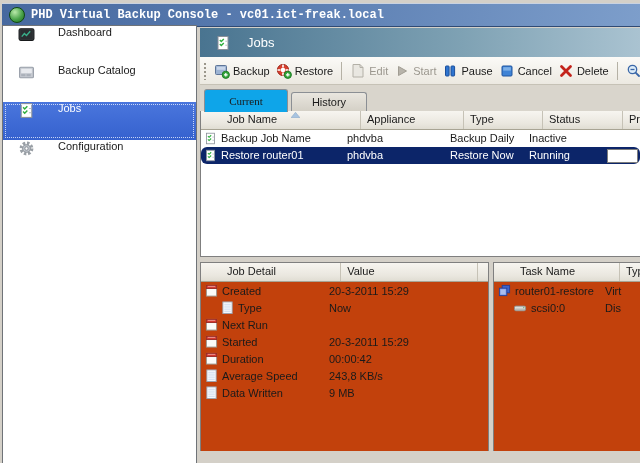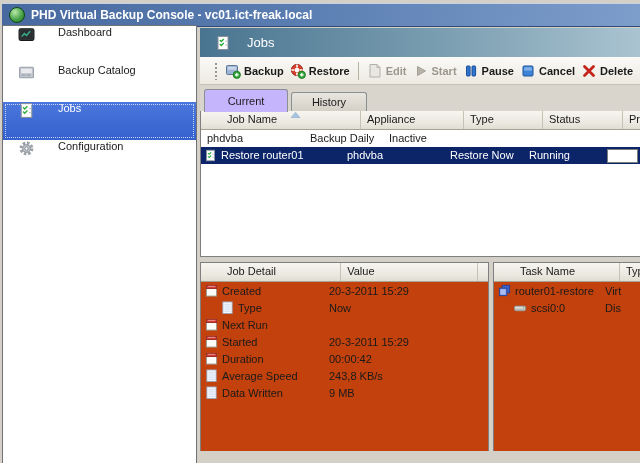--- a/index.html
+++ b/index.html
@@ -8,21 +8,21 @@
     background:#d4d0c8;
     font-family:"Liberation Sans",sans-serif;font-size:11px;color:#1a1a1a;
     -webkit-font-smoothing:antialiased;
   }
   
   .titlebar{
     position:absolute;left:2px;top:3px;right:0;height:22px;
     background:linear-gradient(100deg,#47699f 0%,#5a7db1 45%,#7d9ecb 100%);
     border-top:1px solid #c9d2e0;border-bottom:1px solid #2f4a74;
     display:flex;align-items:center;gap:6px;padding-left:7px;
-    color:#fff;font-weight:bold;font-size:12px;white-space:nowrap;
+    color:#fff;font-weight:bold;font-size:12px;white-space:nowrap;font-family:Liberation Mono, monospace;
   }
   .app-ico{width:14px;height:14px;border-radius:50%;
     background:radial-gradient(circle at 35% 30%,#b9e9a9,#4aa34a 55%,#1d6b1d 100%);
     border:1px solid #0f4a0f;flex:0 0 auto;}
   
   .sidebar{
     position:absolute;left:2px;top:25px;width:193px;bottom:0;
     background:#fff;border:1px solid #6f7378;border-bottom:none;
   }
   .side-item{height:38px;display:flex;gap:23px;padding-left:15px;cursor:default;}
@@ -35,48 +35,48 @@
   .content{position:absolute;left:200px;top:28px;right:0;bottom:0;}
   .page-header{
     height:29px;background:linear-gradient(90deg,#497490 0%,#7fa2b4 60%,#aac3d1 100%);
     display:flex;align-items:center;gap:16px;padding-left:15px;color:#fff;font-size:13px;
   }
   .page-header .icon{width:16px;height:16px;}
   
   .toolbar{
     height:27px;background:linear-gradient(180deg,#fbfaf7,#ece9e1);
     border-bottom:1px solid #c6c2b6;display:flex;align-items:center;gap:2px;
-    padding-left:13px;overflow:hidden;white-space:nowrap;font-weight:bold;
+    padding-left:2px;overflow:hidden;white-space:nowrap;
   }
   .grip{width:4px;height:18px;margin:0 3px 0 1px;flex:0 0 auto;
     background-image:radial-gradient(#9b978c 1px,transparent 1.2px);background-size:4px 4px;}
   .tbtn{display:flex;align-items:center;gap:3px;padding:2px 2px;flex:0 0 auto;cursor:default;}
   .tbtn .icon{width:16px;height:16px;flex:0 0 auto;}
   .tbtn.disabled{color:#9b978e;}
   .tsep{width:1px;height:18px;background:#b5b1a5;margin:0 4px;flex:0 0 auto;}
   
   .tabstrip{height:26px;background:#d9d5cc;display:flex;align-items:flex-end;padding-left:4px;position:relative;z-index:2;}
   .tab{height:18px;line-height:18px;width:74px;text-align:center;margin-right:3px;cursor:default;
     background:linear-gradient(180deg,#e9e6df,#d4d0c6);
     border:1px solid #8b8f94;border-bottom:none;border-radius:3px 3px 0 0;}
-  .tab.active{height:22px;line-height:22px;width:82px;background:#c4b5fd;margin-bottom:-1px;}
+  .tab.active{height:22px;line-height:22px;width:82px;background:#0ea5e9;margin-bottom:-1px;font-family:Liberation Serif, serif;}
   
   .jobs-table{position:absolute;left:0;top:82px;right:0;height:145px;background:#fff;
     border:1px solid #7f7f7f;border-right:none;overflow:hidden;z-index:1;}
   .hrow{display:flex;height:18px;
     background:linear-gradient(180deg,#f7f5f0 0%,#eae7df 70%,#e0ddd3 100%);
     border-bottom:1px solid #a8a494;padding-left:20px;}
   .hcell{padding:2px 4px 0 6px;border-right:1px solid #c6c2b6;overflow:hidden;white-space:nowrap;position:relative;box-sizing:border-box;}
   .sort{position:absolute;left:70px;top:1px;width:9px;height:6px;}
   .jc0{width:140px;} .jc1{width:103px;} .jc2{width:79px;} .jc3{width:80px;} .jc4{flex:1;border-right:none;}
   .trow{display:flex;height:17px;align-items:center;}
   .trow .cell{padding-left:6px;overflow:hidden;white-space:nowrap;box-sizing:border-box;height:17px;line-height:17px;}
   .namecell{display:flex;align-items:center;gap:4px;padding-left:3px !important;}
   .ricon{width:13px;height:13px;flex:0 0 auto;}
-  .trow.selected{background:#0c2569;color:#fff;}
+  .trow.selected{background:#0c2569;color:#fff;border-radius:6px;}
   .pcell{display:flex;align-items:center;padding-left:4px !important;padding-right:2px;flex:1;}
   .pbar{height:12px;flex:1;background:#fff;border:1px solid #7d7d7d;}
   .panel{position:absolute;top:234px;bottom:12px;background:#c2410c;border:1px solid #7f7f7f;border-bottom:none;overflow:hidden;}
   .detail-panel{left:0;width:287px;}
   .task-panel{left:293px;right:0;border-right:none;}
   .dc0{width:123px;} .dc1{width:140px;} .dc2{flex:1;border-right:none;}
   .tc0{width:106px;} .tc1{flex:1;border-right:none;}
   .prow{display:flex;height:17px;align-items:center;}
   .prow .cell{display:flex;align-items:center;gap:4px;padding-left:4px;overflow:hidden;white-space:nowrap;box-sizing:border-box;}
   .prow .val{padding-left:5px;}
@@ -281,20 +281,31 @@
   <div class="hcell jc3">
     <span>Status</span>
   </div>
 
   <div class="hcell jc4">
     <span>Progre</span>
   </div>
 </div>
     <div id="jobs-rows">
   <div class="trow">
+    <div class="cell jc0 namecell">
+      <span class="ricon">
+              <svg viewBox="0 0 16 16">
+                <rect x="3" y="1.5" width="10" height="13" fill="#fff" stroke="#8a9099"></rect>
+                <path d="M4.8 5l1.5 1.5L8.8 4" stroke="#2fae3e" stroke-width="1.4" fill="none"></path>
+                <path d="M4.8 9l1.5 1.5L8.8 8" stroke="#2fae3e" stroke-width="1.4" fill="none"></path>
+                <path d="M10.3 6.2h2.2M10.3 10.2h2.2" stroke="#b9bec6" stroke-width="1"></path>
+              </svg>
+            </span>
+      <span>Backup Job Name</span>
+    </div>
     <div class="cell jc1">phdvba</div>
     <div class="cell jc2">Backup Daily</div>
     <div class="cell jc3">Inactive</div>
     <div class="cell jc4 pcell"></div>
   </div>
 
   <div class="trow selected">
     <div class="cell jc0 namecell">
       <span class="ricon">
               <svg viewBox="0 0 16 16">

